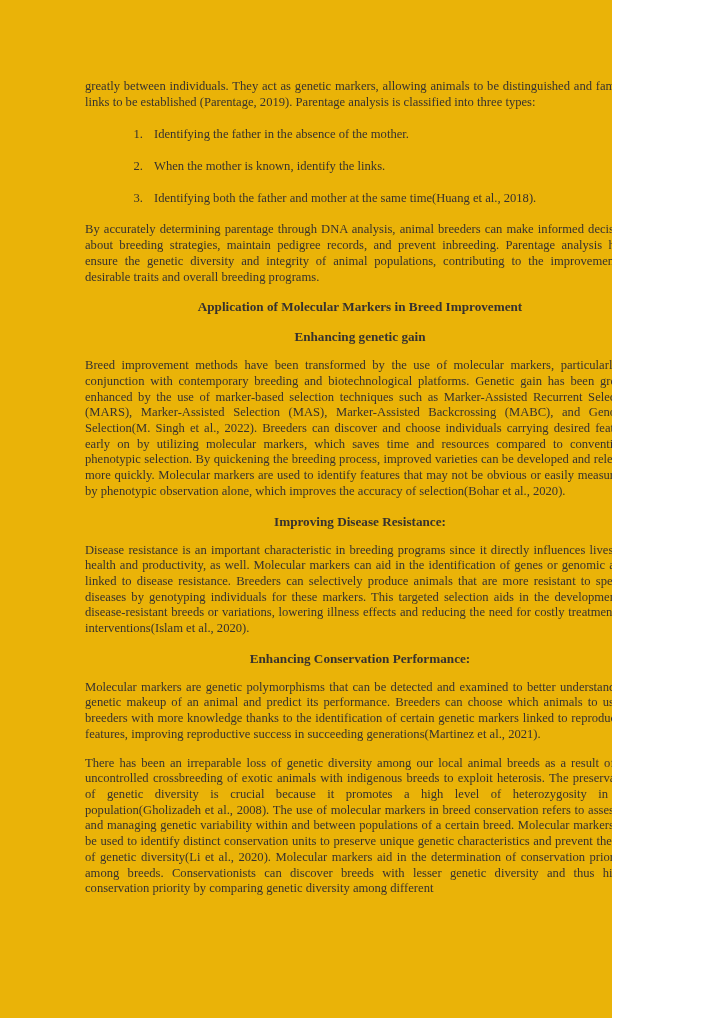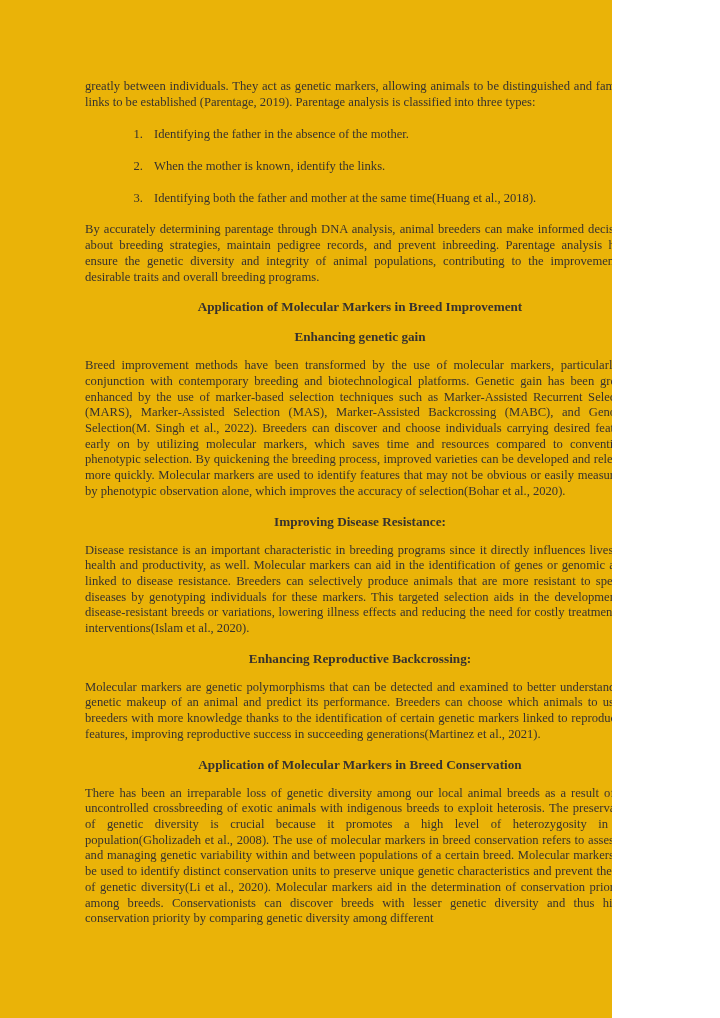--- a/index.html
+++ b/index.html
@@ -66,22 +66,21 @@
     <h2 class="doc-heading">Application of Molecular Markers in Breed Improvement</h2>
 
     <h3 class="doc-heading">Enhancing genetic gain</h3>
 
     <p class="body-text">Breed improvement methods have been transformed by the use of molecular markers, particularly in conjunction with contemporary breeding and biotechnological platforms. Genetic gain has been greatly enhanced by the use of marker-based selection techniques such as Marker-Assisted Recurrent Selection (MARS), Marker-Assisted Selection (MAS), Marker-Assisted Backcrossing (MABC), and Genomic Selection(M. Singh et al., 2022). Breeders can discover and choose individuals carrying desired features early on by utilizing molecular markers, which saves time and resources compared to conventional phenotypic selection. By quickening the breeding process, improved varieties can be developed and released more quickly. Molecular markers are used to identify features that may not be obvious or easily measurable by phenotypic observation alone, which improves the accuracy of selection(Bohar et al., 2020).</p>
 
     <h3 class="doc-heading">Improving Disease Resistance:</h3>
 
     <p class="body-text">Disease resistance is an important characteristic in breeding programs since it directly influences livestock health and productivity, as well. Molecular markers can aid in the identification of genes or genomic areas linked to disease resistance. Breeders can selectively produce animals that are more resistant to specific diseases by genotyping individuals for these markers. This targeted selection aids in the development of disease-resistant breeds or variations, lowering illness effects and reducing the need for costly treatments or interventions(Islam et al., 2020).</p>
 
-    <h3 class="doc-heading">Enhancing Reproductive Backcrossing:</h3>
+    <h3 class="doc-heading">Enhancing Conservation Performance:</h3>
 
     <p class="body-text">Molecular markers are genetic polymorphisms that can be detected and examined to better understand the genetic makeup of an animal and predict its performance. Breeders can choose which animals to use as breeders with more knowledge thanks to the identification of certain genetic markers linked to reproductive features, improving reproductive success in succeeding generations(Martinez et al., 2021).</p>
 
-    <h2 class="doc-heading">Application of Molecular Markers in Breed Conservation</h2>
 
     <p class="body-text">There has been an irreparable loss of genetic diversity among our local animal breeds as a result of the uncontrolled crossbreeding of exotic animals with indigenous breeds to exploit heterosis. The preservation of genetic diversity is crucial because it promotes a high level of heterozygosity in the population(Gholizadeh et al., 2008). The use of molecular markers in breed conservation refers to assessing and managing genetic variability within and between populations of a certain breed. Molecular markers can be used to identify distinct conservation units to preserve unique genetic characteristics and prevent the loss of genetic diversity(Li et al., 2020). Molecular markers aid in the determination of conservation priorities among breeds. Conservationists can discover breeds with lesser genetic diversity and thus higher conservation priority by comparing genetic diversity among different</p>
 
   </div>
 </div>
 
 </body></html>

